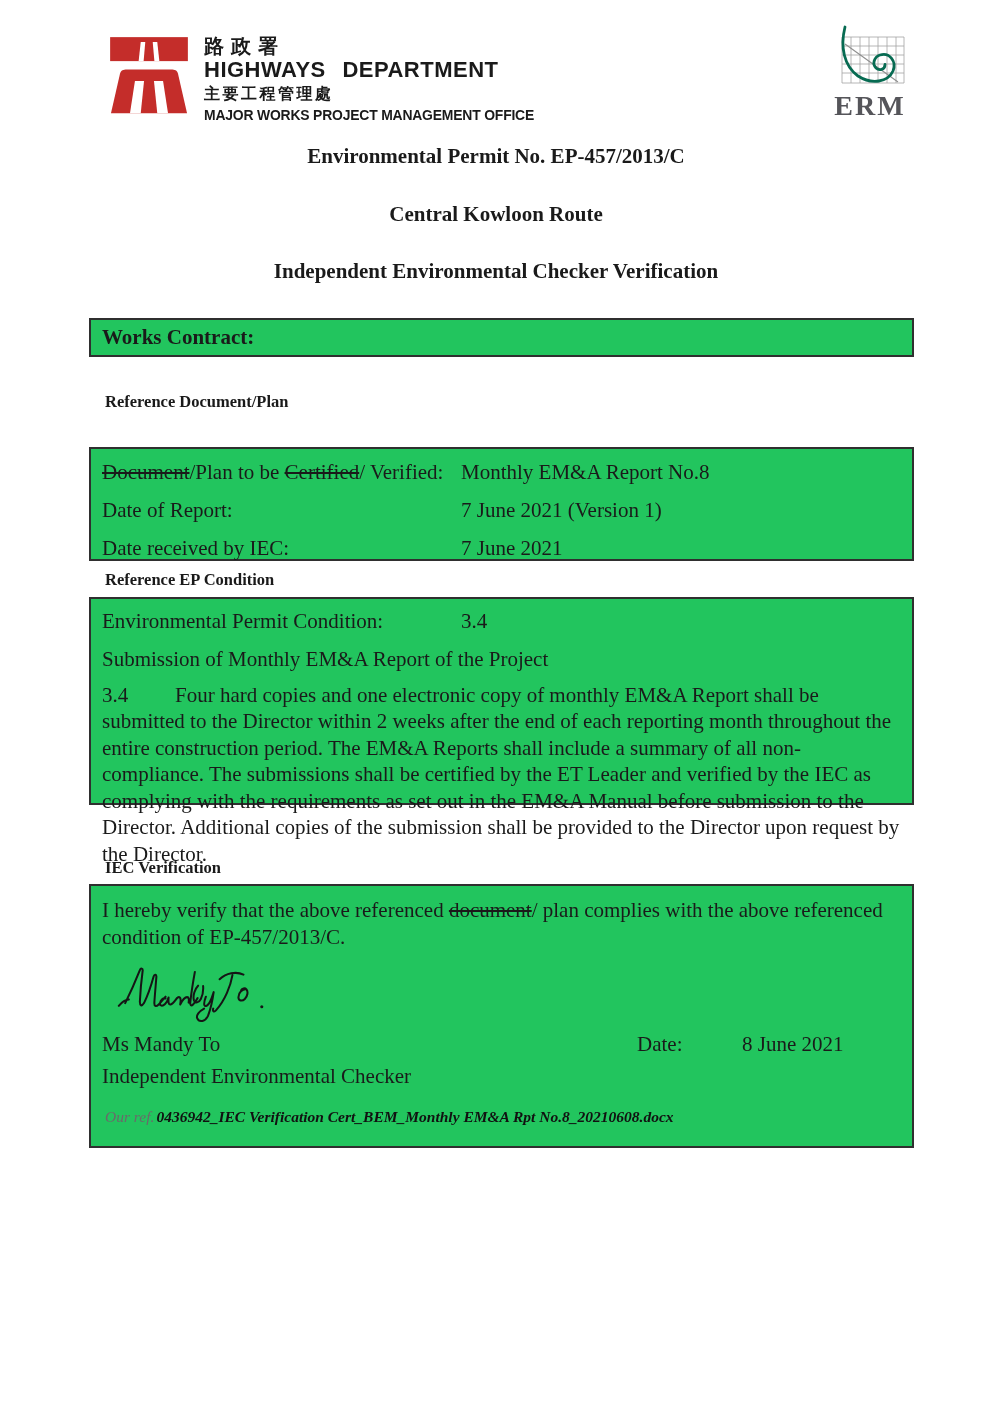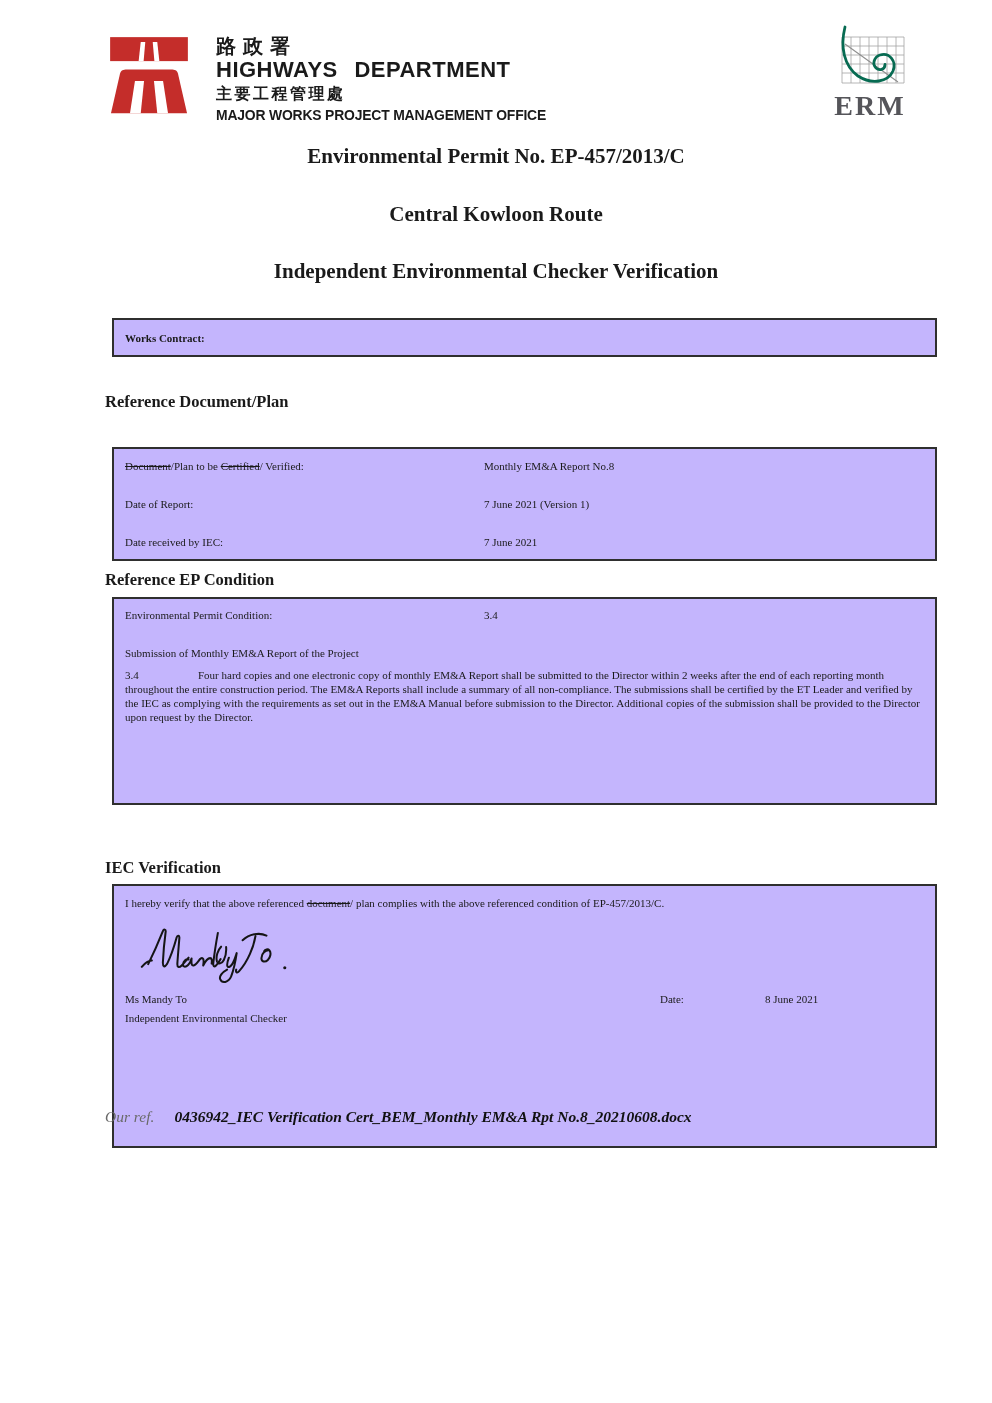--- a/index.html
+++ b/index.html
@@ -9,34 +9,34 @@
     width: 992px; height: 1403px;
     margin: 0 auto;
     background: #ffffff;
     font-family: "Liberation Serif", serif;
     color: #1a1a1a;
     overflow: hidden;
   }
   
   .hyd { position: absolute; left: 107px; top: 33px; display: flex; }
   .hyd-icon { width: 84px; height: 86px; flex: 0 0 auto; }
-  .hyd-text { margin-left: 25px; padding-top: 2px; }
+  .hyd-text { margin-left: 13px; padding-top: 2px; }
   .hyd-cn  { font-family: "DejaVu Sans", sans-serif; font-size: 20px; font-weight: bold; letter-spacing: 7px; line-height: 1.1; }
   .hyd-en  { font-family: "Liberation Sans", sans-serif; font-size: 22px; font-weight: bold; letter-spacing: .5px; word-spacing: 10px; line-height: 1.0; margin-top: 2px; }
   .hyd-cn2 { font-family: "DejaVu Sans", sans-serif; font-size: 16px; font-weight: bold; letter-spacing: 2.5px; margin-top: 3px; }
   .hyd-en2 { font-family: "Liberation Sans", sans-serif; font-size: 14.5px; font-weight: bold; letter-spacing: -0.2px; transform: scaleX(.96); transform-origin: left center; margin-top: 2px; white-space: nowrap; }
   .erm { position: absolute; left: 830px; top: 25px; width: 80px; text-align: center; }
   .erm-label { font-size: 28px; letter-spacing: 2px; font-weight: 600; color: #55555a; margin-top: -5px; }
   
   .doc-title { position: absolute; left: 0; width: 100%; text-align: center; font-weight: bold; font-size: 21px; }
   .t1 { top: 144px; } .t2 { top: 202px; } .t3 { top: 259px; }
   
   .sec-h { position: absolute; font-weight: bold; font-size: 16.5px; }
   
-  .box { position: absolute; left: 112px; width: 825px; border: 2px solid #2f2f2f; background: #c4b5fd; font-size: 11px; }
+  .box { position: absolute; left: 89px; width: 825px; border: 2px solid #2f2f2f; background: #22c55e; font-size: 21px; }
   .wc-box { top: 318px; height: 39px; display: flex; align-items: center; }
   .wc-label { width: 363px; padding-left: 11px; font-weight: bold; }
   .wc-value { font-weight: bold; white-space: pre; }
   .refdoc-box { top: 419px; height: 114px; padding: 11px 11px; margin-top: 28px; }
   .trow { display: flex; height: 21px; margin-bottom: 17px; }
   .trow .lbl { width: 359px; flex: 0 0 auto; }
   .strike { text-decoration: line-through; }
   .ep-box { top: 597px; height: 208px; padding: 10px 11px; }
   .ep-subject { margin-top: 15px; }
   .ep-clause { margin-top: 10px; line-height: 1.26; }
@@ -44,21 +44,21 @@
   .iec-box { top: 884px; height: 264px; padding: 11px 11px; }
   .statement { line-height: 1.27; max-width: 800px; }
   .sig-wrap { margin: 10px 0 0 4px; height: 66px; }
   .signer-row { display: flex; margin-top: 6px; }
   .signer-name { width: 535px; flex: 0 0 auto; }
   .date-lbl { width: 105px; flex: 0 0 auto; }
   .signer-title { margin-top: 7px; }
   
   .ourref { position: absolute; left: 105px; top: 1108px; font-style: italic; font-size: 15.5px; }
   .ourref .ref-label { color: #6a6a6a; }
-  .ourref .ref-value { font-weight: bold; color: #111; margin-left: 20px; }
+  .ourref .ref-value { font-weight: bold; color: #111; margin-left: 2px; }
 </style>
 </head>
 <body>
 
 <div class="page">
 
   <div class="hyd">
     <svg class="hyd-icon" viewBox="0 0 100 104">
       <rect x="3" y="5" width="94" height="29" fill="#c42d2a"></rect>
       <polygon points="40,11 45.5,11 43.5,34 37.5,34" fill="#ffffff"></polygon>

